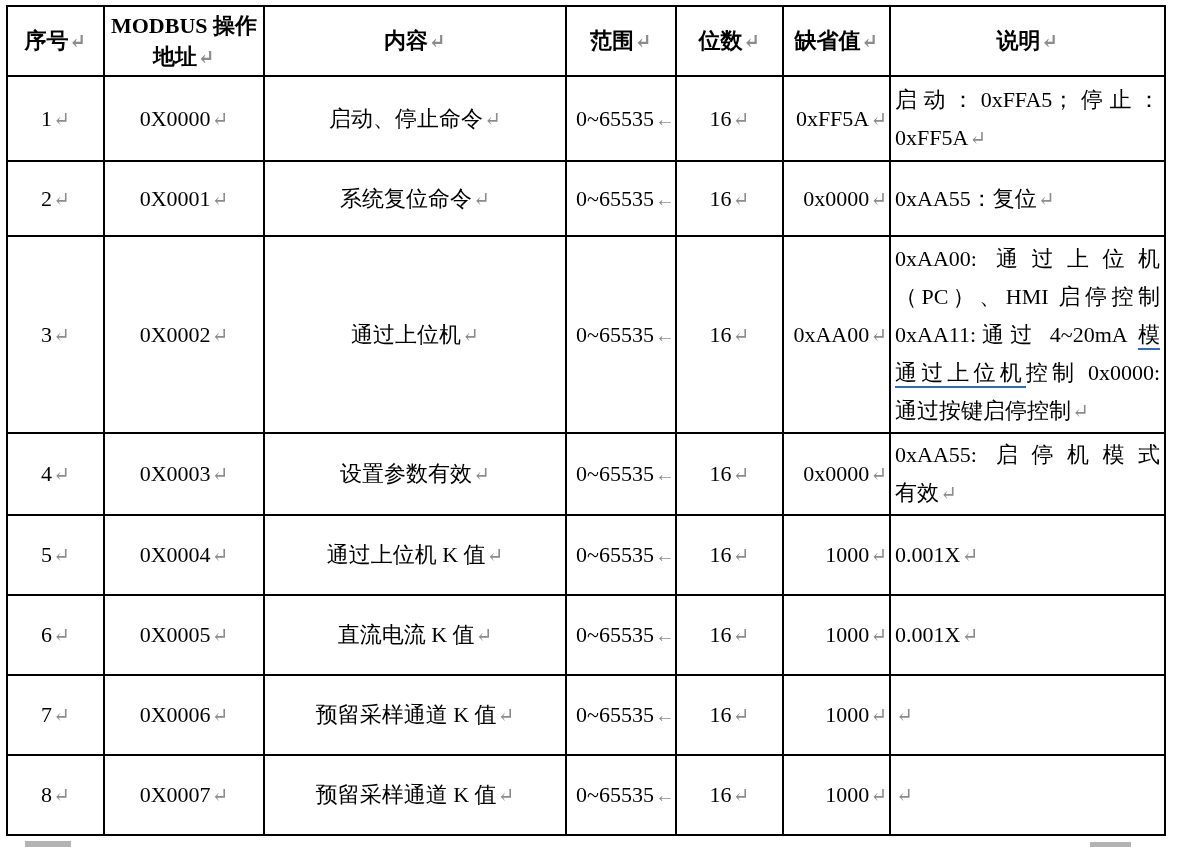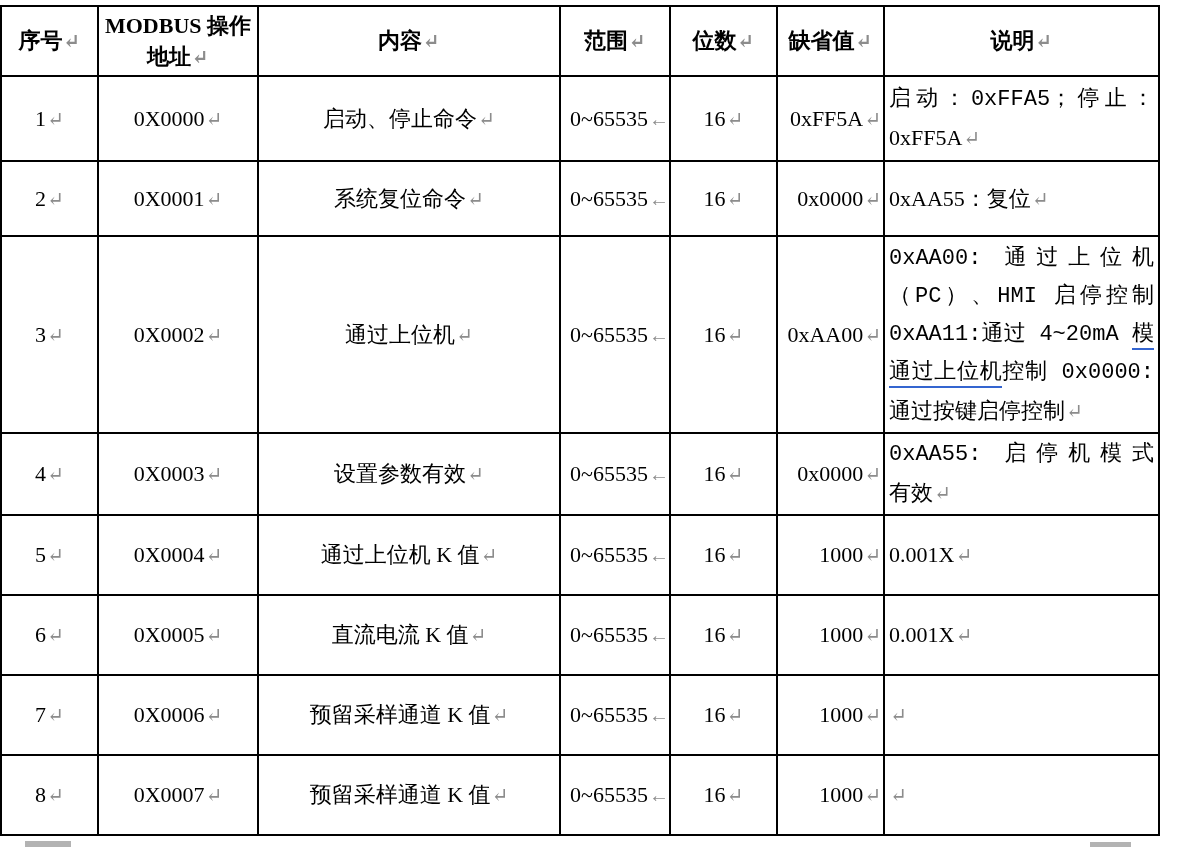--- a/index.html
+++ b/index.html
@@ -3,41 +3,41 @@
 <meta charset="utf-8">
 <style>
   html,body{margin:0;padding:0;}
   body{
     width:1185px;height:847px;position:relative;overflow:hidden;
     background:#ffffff;color:#000;
     font-family:"Liberation Serif","DejaVu Serif",serif;
     font-size:22px;
   }
   table#doc-table{
-    position:absolute;left:0;top:5px;width:1158px;
+    position:absolute;left:6px;top:5px;width:1158px;
     border-collapse:collapse;table-layout:fixed;
     background:#fff;
   }
   th,td{border:2px solid var(--border,#000);vertical-align:middle;padding:0;overflow:hidden;}
   thead tr{height:70px;}
   tbody tr:nth-child(1){height:85px;}
   tbody tr:nth-child(2){height:75px;}
   tbody tr:nth-child(3){height:197px;}
   tbody tr:nth-child(4){height:77px;}
   tbody tr:nth-child(5){height:80px;}
   tbody tr:nth-child(6){height:80px;}
   tbody tr:nth-child(7){height:80px;}
   tbody tr:nth-child(8){height:80px;}
   th.hcell{font-weight:bold;text-align:center;}
   .hline{line-height:31px;text-align:center;white-space:nowrap;}
   .c-no,.c-addr,.c-content,.c-bits{text-align:center;white-space:nowrap;}
   .c-range{text-align:right;white-space:nowrap;}
   .c-def{text-align:right;padding-right:2px;white-space:nowrap;}
   .c-desc{text-align:left;padding:2px 4px;}
-  .jline{line-height:38px;text-align:justify;text-align-last:justify;font-family:Liberation Mono, monospace;}
+  .jline{line-height:38px;text-align:justify;text-align-last:justify;}
   .lline{line-height:38px;text-align:left;}
   .mark{color:var(--mark,#8c8c8c);font-size:20px;padding-left:1px;}
   .u{border-bottom:2px solid var(--grammar-underline,#3465d0);padding-bottom:1px;}
   .frag-bar{position:absolute;background:var(--fragment-bar,#b3b3b3);}
   #bar-left{left:25px;top:841px;width:46px;height:6px;}
   #bar-right{left:1090px;top:842px;width:41px;height:5px;}
 </style>
 </head>
 <body>
 

